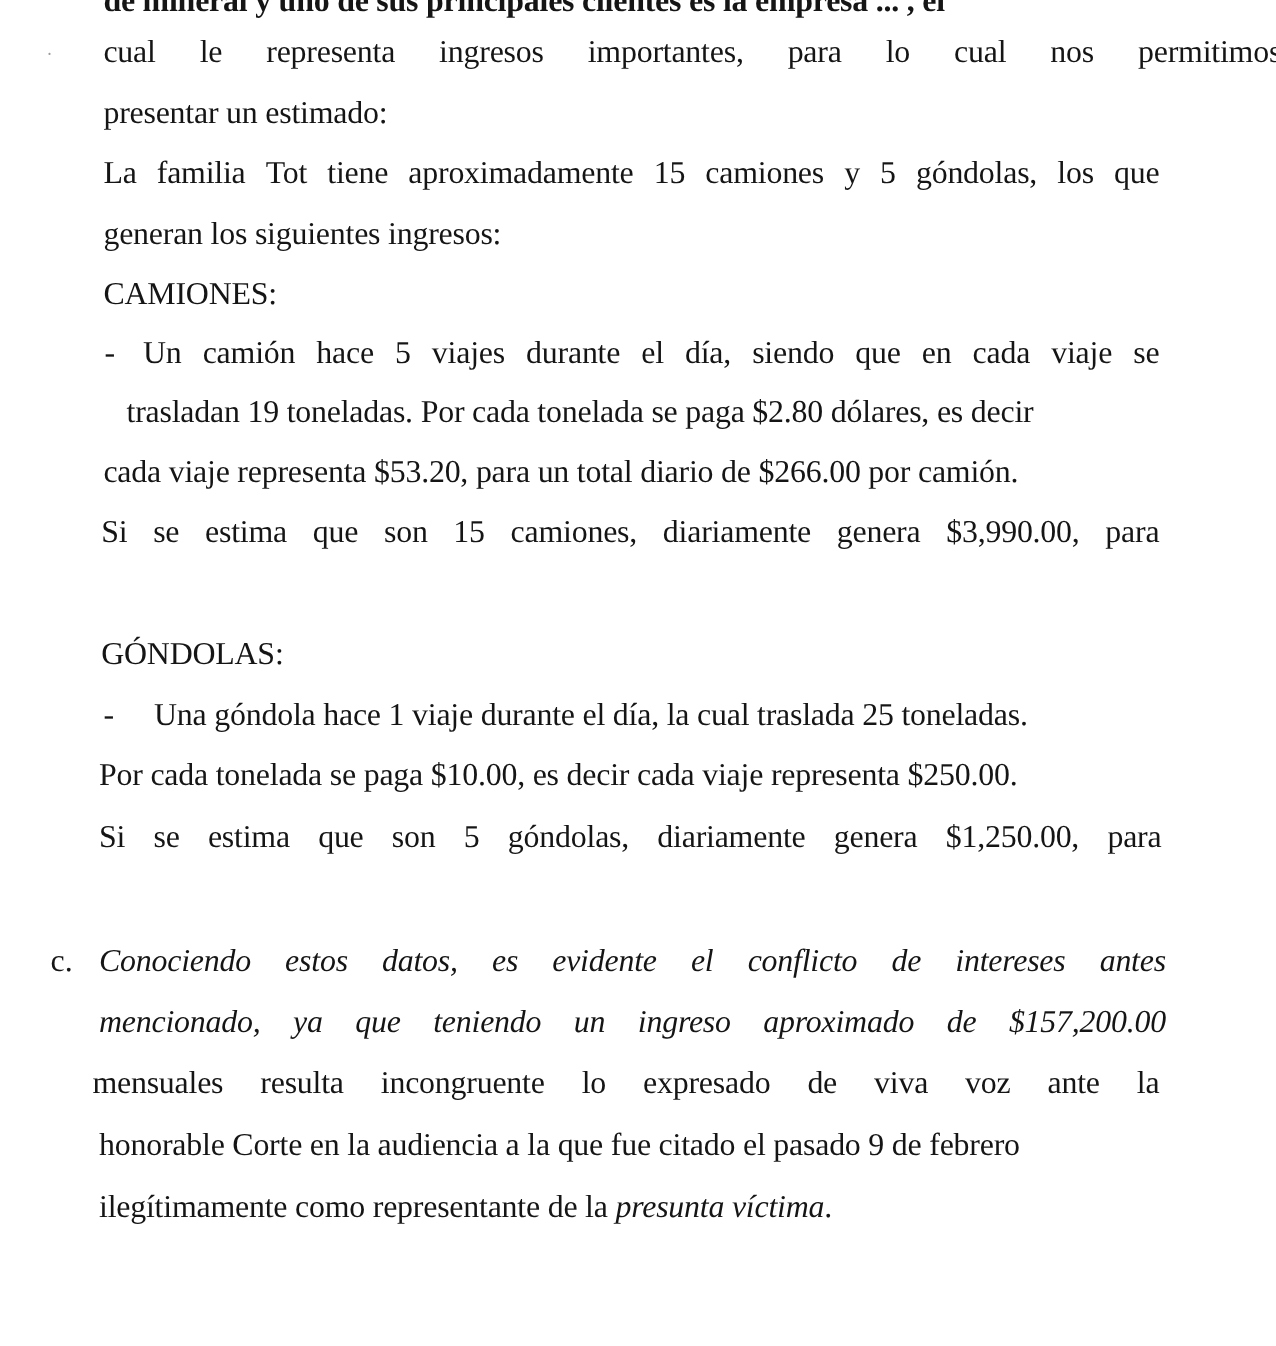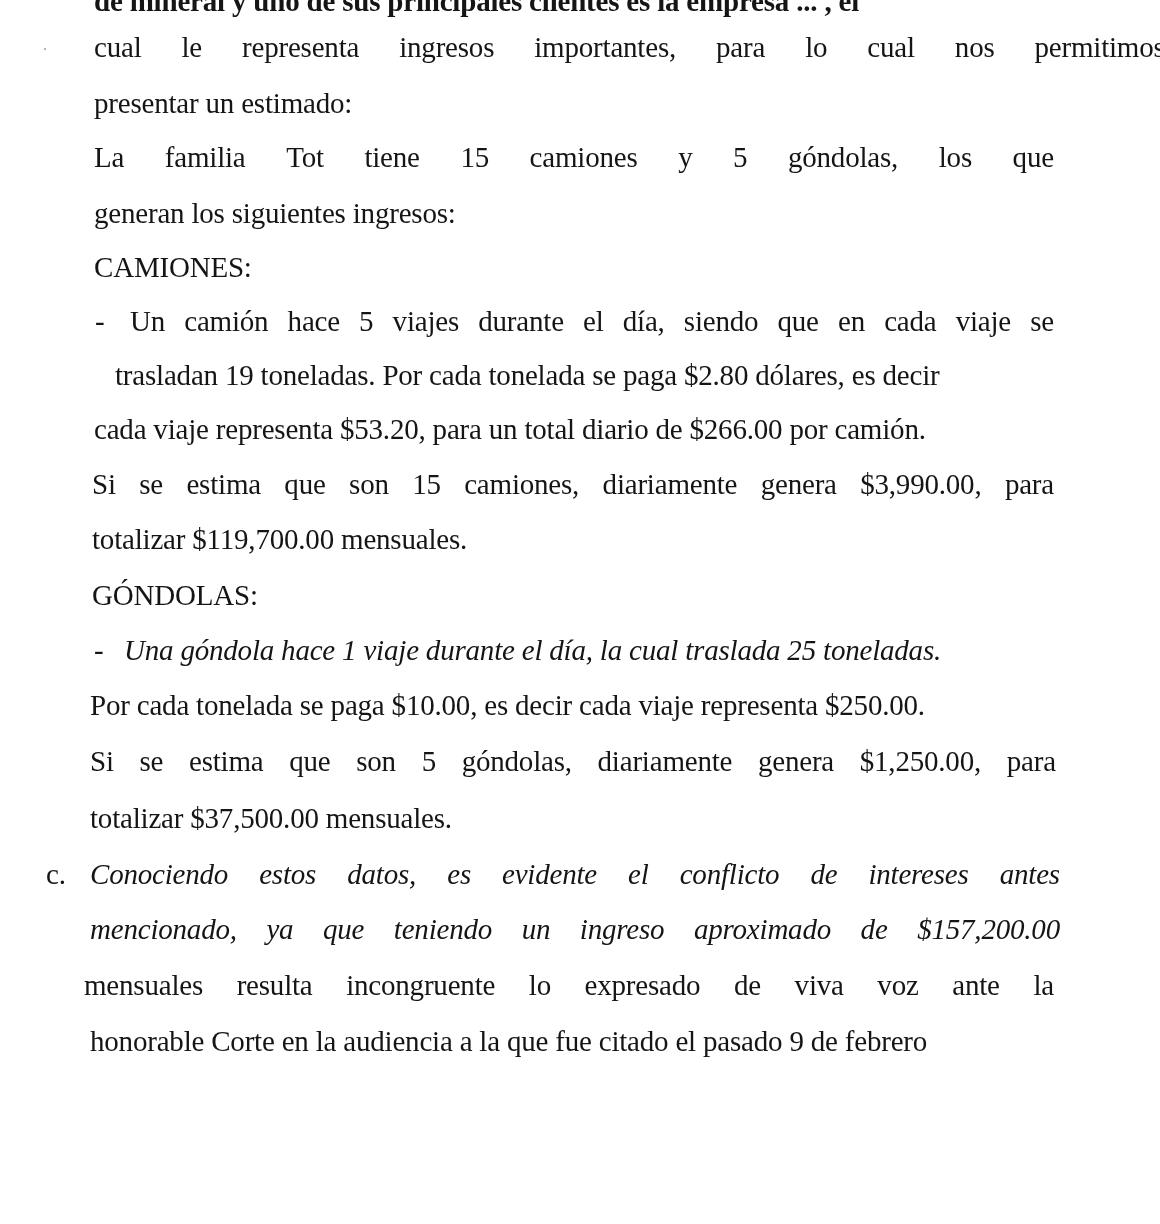--- a/index.html
+++ b/index.html
@@ -78,20 +78,21 @@
       <span>nos</span>
       <span>permitimos</span>
     </div>
   <div class="line" style="top:86px; left:94px;">presentar un estimado:</div>
 
   <div class="line justify" style="top:140px; left:94px; width:960px;">
       <span>La</span>
       <span>familia</span>
       <span>Tot</span>
       <span>tiene</span>
+      <span>aproximadamente</span>
       <span>15</span>
       <span>camiones</span>
       <span>y</span>
       <span>5</span>
       <span>góndolas,</span>
       <span>los</span>
       <span>que</span>
     </div>
   <div class="line" style="top:196px; left:94px;">generan los siguientes ingresos:</div>
 
@@ -121,40 +122,38 @@
       <span>estima</span>
       <span>que</span>
       <span>son</span>
       <span>15</span>
       <span>camiones,</span>
       <span>diariamente</span>
       <span>genera</span>
       <span>$3,990.00,</span>
       <span>para</span>
     </div>
-  <div class="line" style="top:522px; left:92px;">totalizar $119,700.00 mensuales.</div>
 
   <div class="line" style="top:578px; left:92px;">GÓNDOLAS:</div>
   <div class="marker" style="top:633px; left:94px;">-</div>
-  <div class="line" style="top:633px; left:124px;font-style:italic;">Una góndola hace 1 viaje durante el día, la cual traslada 25 toneladas.</div>
+  <div class="line" style="top:633px; left:140px;">Una góndola hace 1 viaje durante el día, la cual traslada 25 toneladas.</div>
   <div class="line" style="top:688px; left:90px;">Por cada tonelada se paga $10.00, es decir cada viaje representa $250.00.</div>
   <div class="line justify" style="top:744px; left:90px; width:966px;">
       <span>Si</span>
       <span>se</span>
       <span>estima</span>
       <span>que</span>
       <span>son</span>
       <span>5</span>
       <span>góndolas,</span>
       <span>diariamente</span>
       <span>genera</span>
       <span>$1,250.00,</span>
       <span>para</span>
     </div>
-  <div class="line" style="top:801px; left:90px;">totalizar $37,500.00 mensuales.</div>
 
   <div class="marker" style="top:857px; left:46px;">c.</div>
   <div class="line justify" style="top:857px; left:90px; width:970px;font-style:italic;">
       <span>Conociendo</span>
       <span>estos</span>
       <span>datos,</span>
       <span>es</span>
       <span>evidente</span>
       <span>el</span>
       <span>conflicto</span>
@@ -179,14 +178,17 @@
       <span>incongruente</span>
       <span>lo</span>
       <span>expresado</span>
       <span>de</span>
       <span>viva</span>
       <span>voz</span>
       <span>ante</span>
       <span>la</span>
     </div>
   <div class="line" style="top:1024px; left:90px;">honorable Corte en la audiencia a la que fue citado el pasado 9 de febrero</div>
+  <div class="line" style="top:1080px; left:90px;">
+    <span>ilegítimamente como representante de la </span><span class="italic">presunta víctima</span><span>.</span>
+  </div>
 
 </div>
 
 </body></html>

